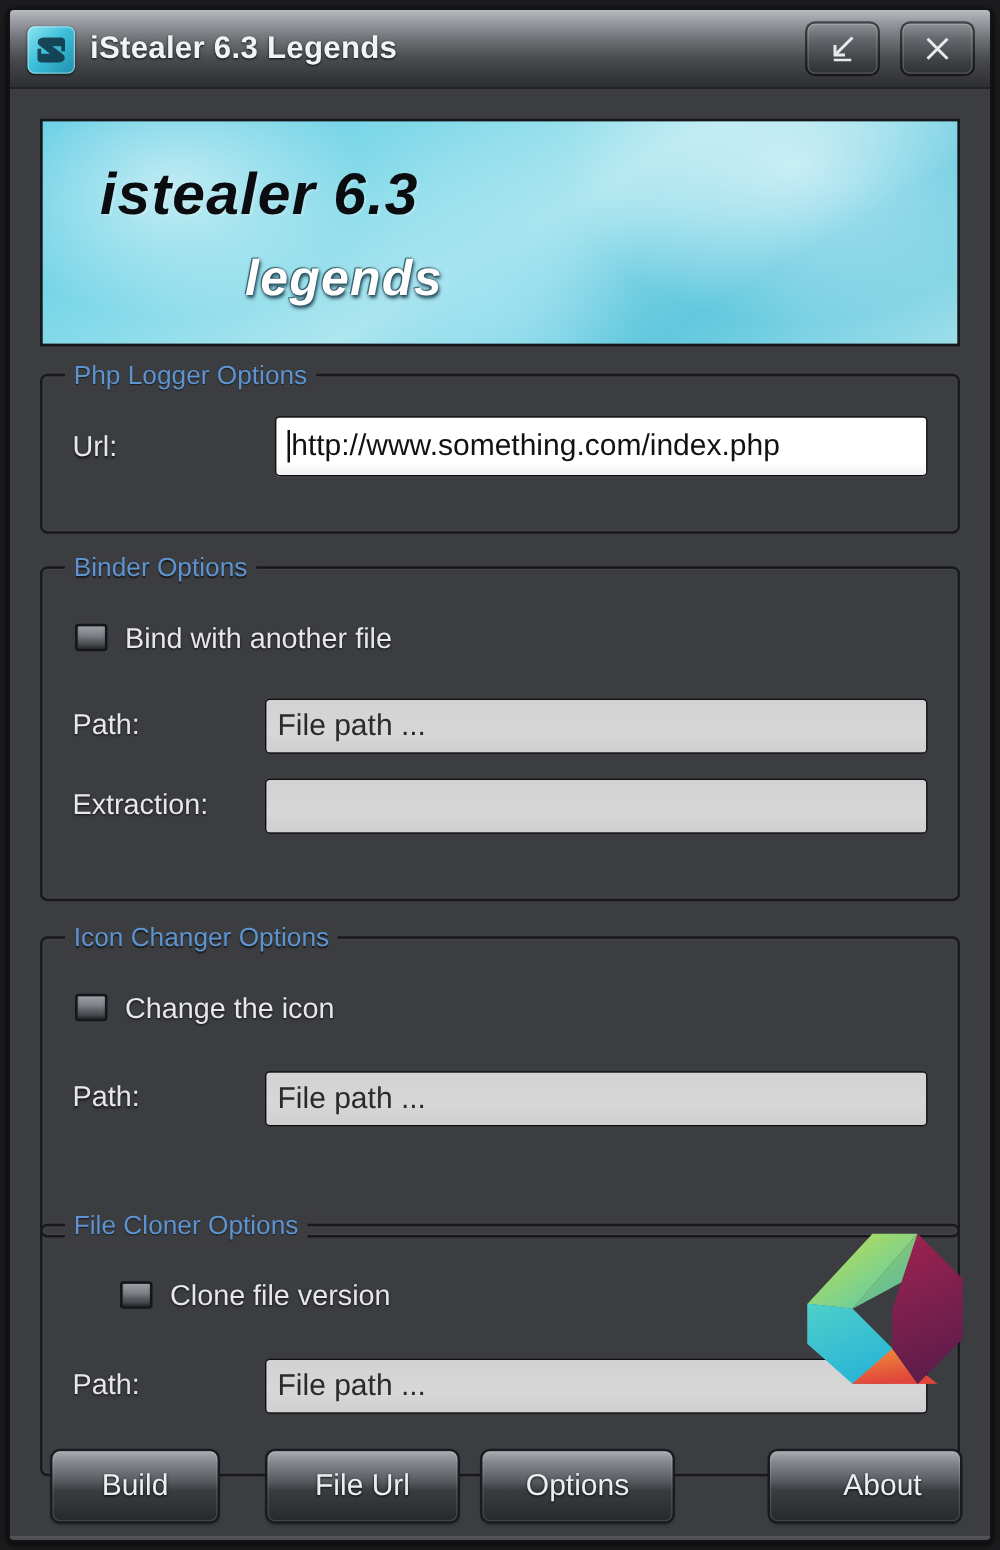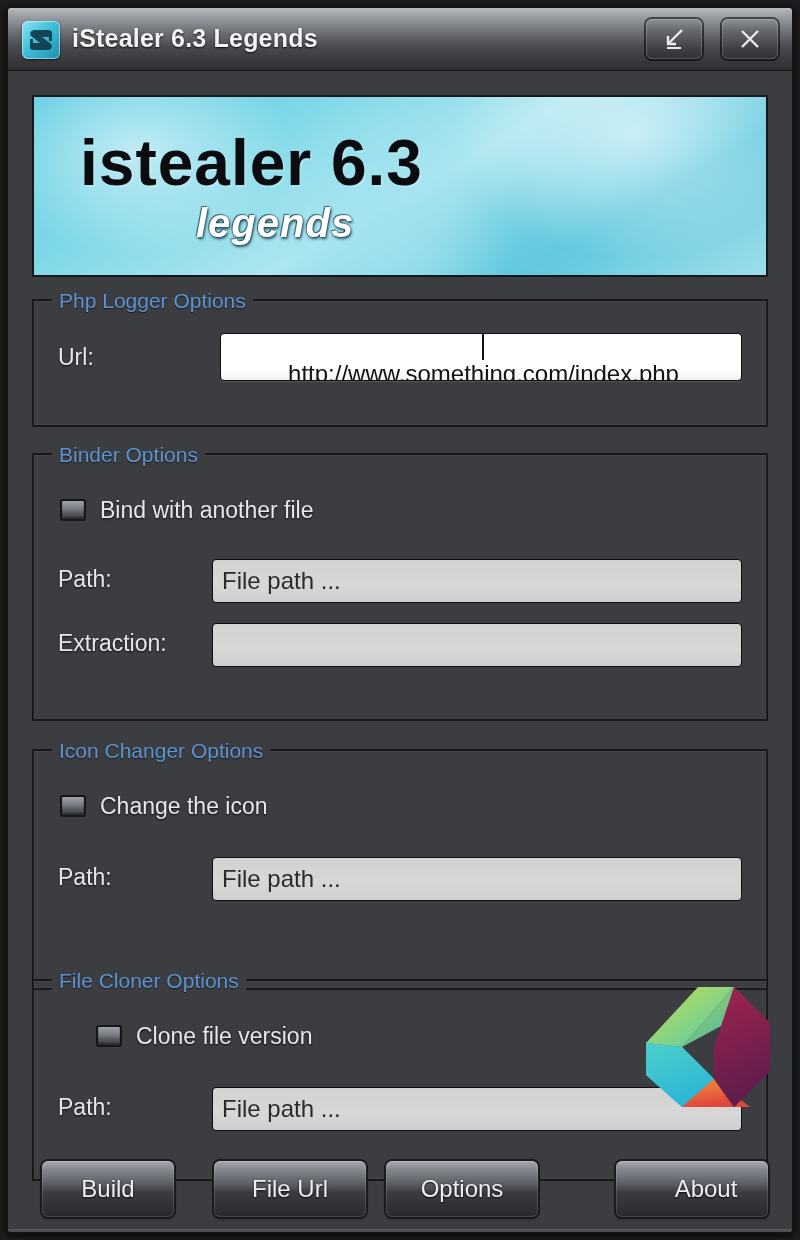--- a/index.html
+++ b/index.html
@@ -98,22 +98,23 @@
       radial-gradient(ellipse 220px 150px at 14% 30%, rgba(255,255,255,0.55), rgba(255,255,255,0) 70%),
       radial-gradient(ellipse 180px 200px at 48% 75%, rgba(160,226,240,0.8), rgba(160,226,240,0) 70%),
       radial-gradient(ellipse 260px 180px at 82% 20%, rgba(222,245,250,0.75), rgba(222,245,250,0) 70%),
       radial-gradient(ellipse 150px 120px at 68% 90%, rgba(100,200,222,0.6), rgba(100,200,222,0) 70%),
       linear-gradient(150deg, #5ccbe2 0%, #7fd8e8 28%, #aee6ef 52%, #62c8de 76%, #9ddeea 100%);
   }
   #banner-wordmark {
     position: absolute;
     left: 46px;
     top: 34px;
-    font-size: 64px;
+    font-size: 47px;
     font-weight: bold;
+    font-style: italic;
     color: #0a0c10;
     letter-spacing: 1px;
     line-height: 1;
     text-shadow: 2px 2px 0 rgba(255,255,255,0.18);
     white-space: nowrap;
     text-align: right;
   }
   #banner-subword {
     position: absolute;
     left: 162px;
@@ -126,21 +127,21 @@
     line-height: 1;
     text-shadow: 0 0 2px #1a3f4c, 1px 2px 3px rgba(0,30,45,0.75), -1px -1px 0 rgba(20,60,75,0.6);
     white-space: nowrap;
   }
 
   
   .group {
     position: absolute;
     box-sizing: border-box;
     border: 2px solid #18191c;
-    border-radius: 0;
+    border-radius: 6px;
     box-shadow: inset 0 0 0 1px rgba(255,255,255,0.045);
   }
   .group-title {
     position: absolute;
     top: -13px;
     left: 18px;
     padding: 0 7px;
     background: #3c3d40;
     color: #5d93cf;
     font-size: 21px;
@@ -175,21 +176,20 @@
     color: #111214;
     padding: 0 4px 0 9px;
     display: flex;
     align-items: center;
     white-space: nowrap;
     overflow: hidden;
   }
   .text-input.active {
     background: linear-gradient(to bottom, #ffffff 0%, #ffffff 78%, #f2f2f2 100%);
     box-shadow: 0 1px 0 rgba(255,255,255,0.12);
-    flex-direction: column;
   }
   .text-input.disabled {
     background: linear-gradient(to bottom, #d2d2d2 0%, #d7d7d7 60%, #cfcfcf 100%);
     color: #2a2b2d;
   }
   .caret {
     display: inline-block;
     width: 2px;
     height: 26px;
     background: #101113;

